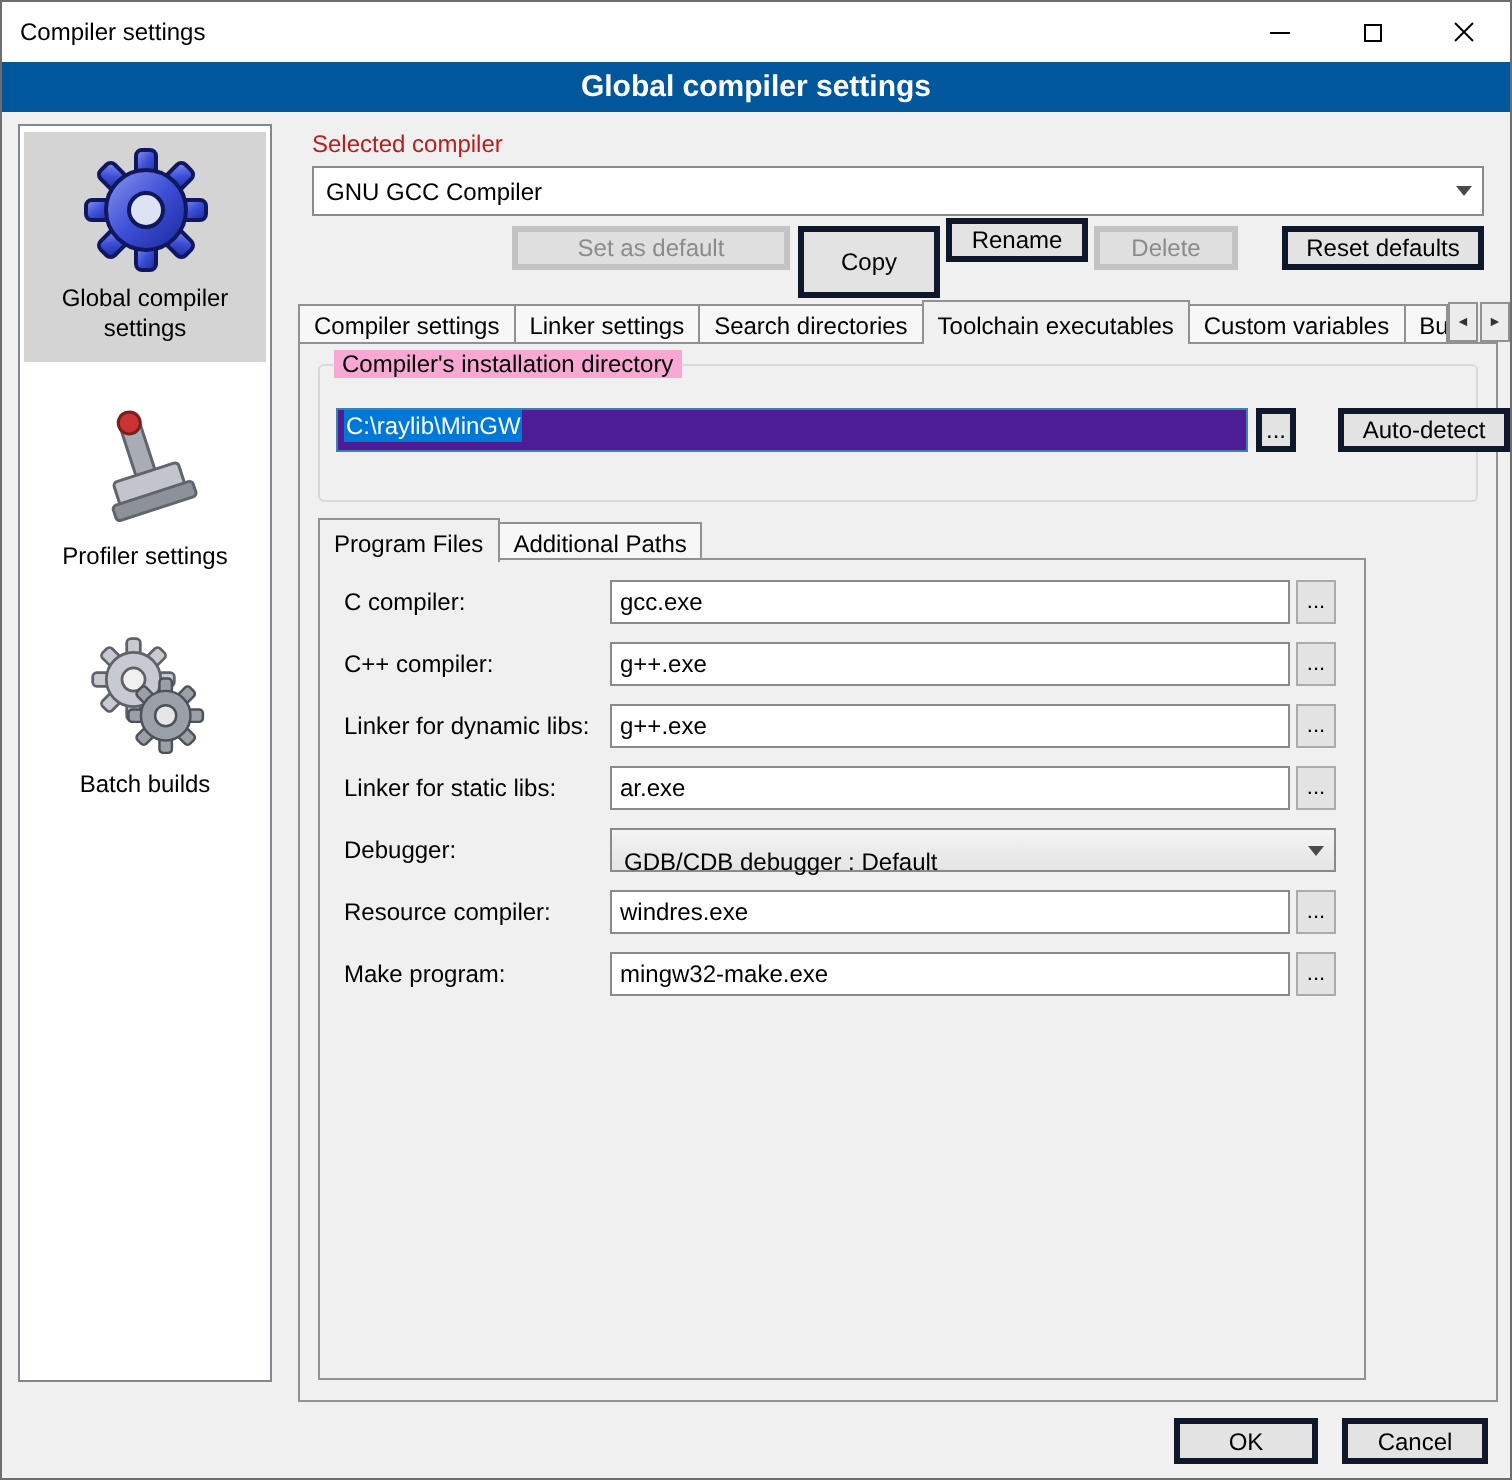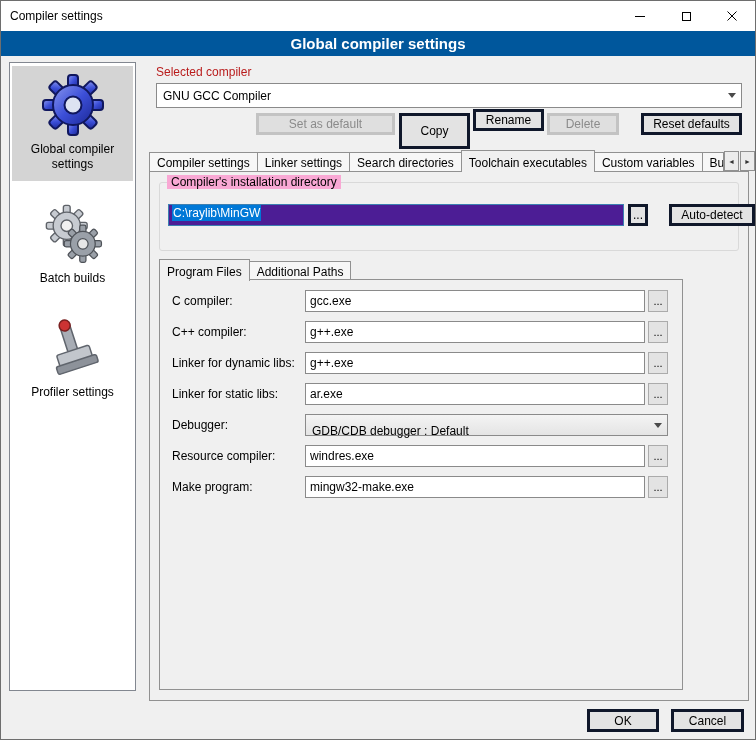--- a/index.html
+++ b/index.html
@@ -164,20 +164,32 @@
             <rect x="27" y="2" width="10" height="13" rx="3"></rect>
             <rect x="27" y="49" width="10" height="13" rx="3"></rect>
             <rect x="2" y="27" width="13" height="10" rx="3"></rect>
             <rect x="49" y="27" width="13" height="10" rx="3"></rect>
           </g>
           <circle cx="32" cy="32" r="20"></circle>
         </g>
         <circle cx="32" cy="32" r="8.5" fill="#dde3f2" stroke="#10175e" stroke-width="2"></circle>
       </svg>
       <div class="side-label">Global compiler settings</div>
+    </div>
+
+    <div class="side-item">
+      <svg class="side-icon" viewBox="0 0 64 64">
+        <g transform="rotate(-18 32 32)">
+          <rect x="26" y="8" width="10" height="32" fill="#a8adb5" stroke="#60656d" stroke-width="1.5"></rect>
+          <rect x="14" y="34" width="34" height="12" rx="2" fill="#c2c6cc" stroke="#60656d" stroke-width="1.5"></rect>
+          <rect x="10" y="45" width="42" height="8" rx="2" fill="#8d929a" stroke="#60656d" stroke-width="1.5"></rect>
+          <circle cx="31" cy="8" r="5.5" fill="#cc3333" stroke="#7a1f1f" stroke-width="1.5"></circle>
+        </g>
+      </svg>
+      <div class="side-label">Profiler settings</div>
     </div>
 
     <div class="side-item">
       <svg class="side-icon" viewBox="0 0 64 64">
         <g transform="translate(4 2) scale(0.68)" fill="#c7cbd1" stroke="#5e6268" stroke-width="2" stroke-linejoin="round">
           <rect x="27" y="2" width="10" height="13" rx="3"></rect>
           <rect x="27" y="49" width="10" height="13" rx="3"></rect>
           <rect x="2" y="27" width="13" height="10" rx="3"></rect>
           <rect x="49" y="27" width="13" height="10" rx="3"></rect>
           <g transform="rotate(45 32 32)">
@@ -199,32 +211,20 @@
             <rect x="27" y="49" width="10" height="13" rx="3"></rect>
             <rect x="2" y="27" width="13" height="10" rx="3"></rect>
             <rect x="49" y="27" width="13" height="10" rx="3"></rect>
           </g>
           <circle cx="32" cy="32" r="20"></circle>
           <circle cx="32" cy="32" r="8.5" fill="#e6e6e6"></circle>
         </g>
       </svg>
       <div class="side-label">Batch builds</div>
     </div>
-
-    <div class="side-item">
-      <svg class="side-icon" viewBox="0 0 64 64">
-        <g transform="rotate(-18 32 32)">
-          <rect x="26" y="8" width="10" height="32" fill="#a8adb5" stroke="#60656d" stroke-width="1.5"></rect>
-          <rect x="14" y="34" width="34" height="12" rx="2" fill="#c2c6cc" stroke="#60656d" stroke-width="1.5"></rect>
-          <rect x="10" y="45" width="42" height="8" rx="2" fill="#8d929a" stroke="#60656d" stroke-width="1.5"></rect>
-          <circle cx="31" cy="8" r="5.5" fill="#cc3333" stroke="#7a1f1f" stroke-width="1.5"></circle>
-        </g>
-      </svg>
-      <div class="side-label">Profiler settings</div>
-    </div>
   </div>
 
   <div class="label" style="left:155px; top:64px;">Selected compiler</div>
   <div class="combo" style="left:155px; top:82px; width:586px; height:25px;">
     <span>GNU GCC Compiler</span>
     <span class="combo-arrow">
         <span class="tri-down"></span>
       </span>
   </div>
 

